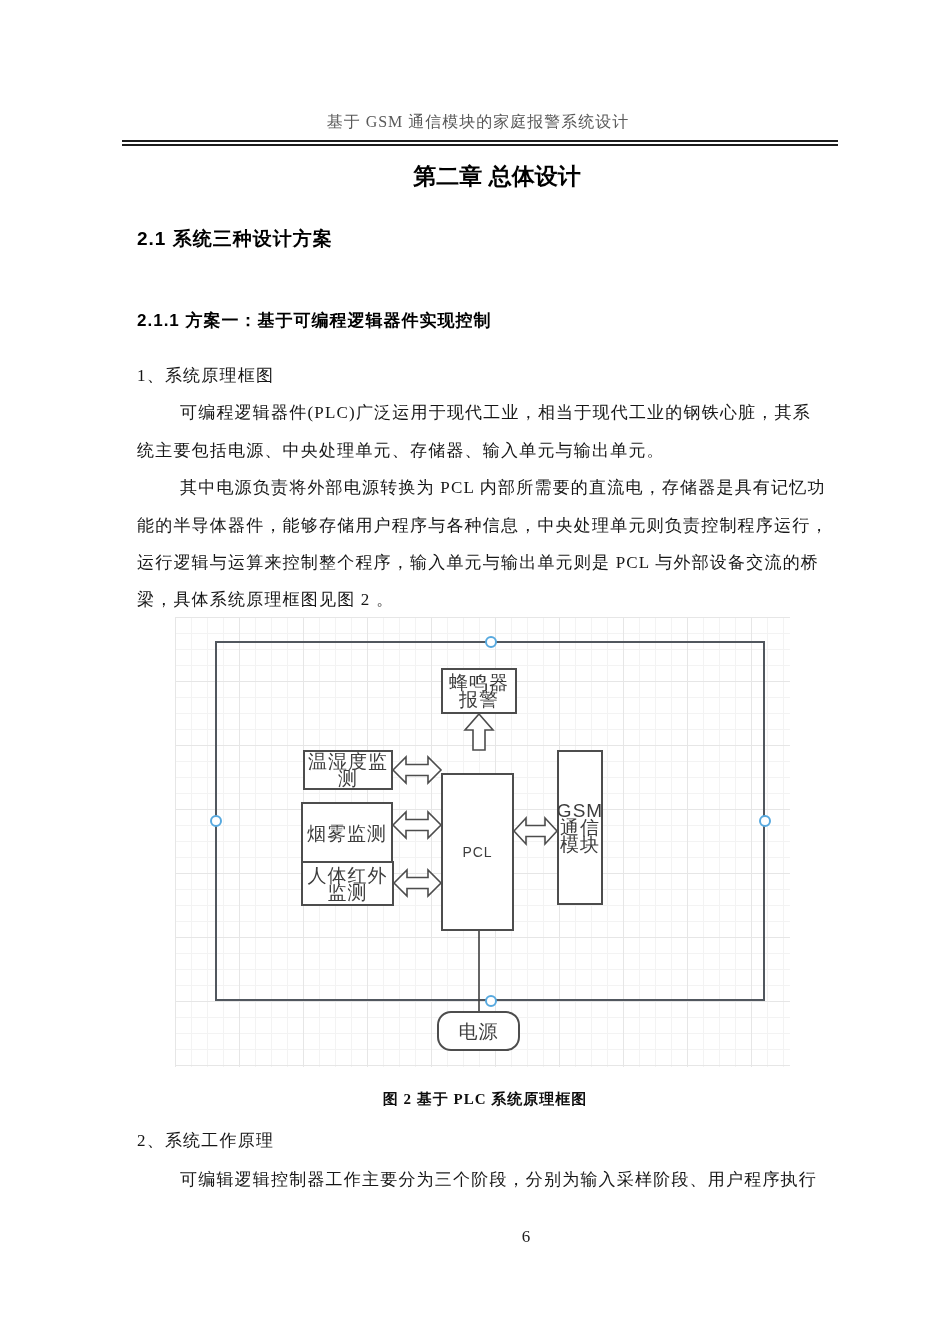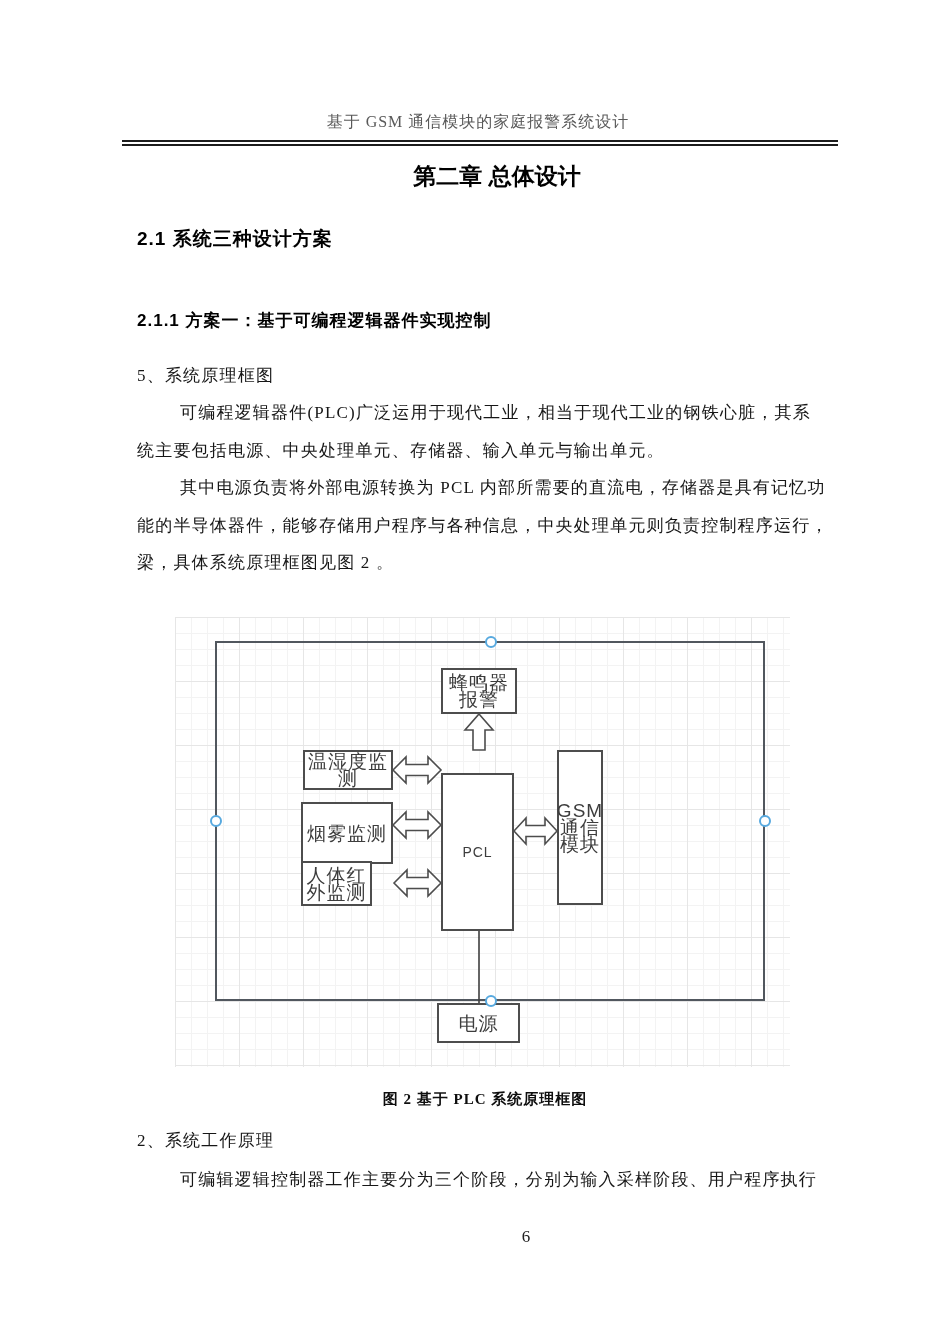--- a/index.html
+++ b/index.html
@@ -40,24 +40,24 @@
     background-size:64px 64px,64px 64px,16px 16px,16px 16px;
     font-family:"Liberation Sans",sans-serif;}
   .outer-rect{left:40px;top:24px;width:550px;height:360px;
     border:2px solid #51575e;box-sizing:border-box;}
   .dbox{box-sizing:border-box;border:2px solid #4d4d4d;background:#fff;
     display:flex;align-items:center;justify-content:center;text-align:center;
     font-size:19px;color:#3d3d3d;letter-spacing:1px;line-height:17px;}
   .box-buzzer{left:266px;top:51px;width:76px;height:46px;}
   .box-temp{left:128px;top:133px;width:90px;height:40px;}
   .box-smoke{left:126px;top:185px;width:92px;height:62px;}
-  .box-pir{left:126px;top:244px;width:71px;height:45px;}
+  .box-pir{left:126px;top:244px;width:93px;height:45px;}
   .box-plc{left:266px;top:133px;width:73px;height:158px;font-size:14px;margin-top:23px;}
   .box-gsm{left:382px;top:133px;width:46px;height:155px;}
-  .box-power{left:262px;top:386px;width:83px;height:40px;}
+  .box-power{left:262px;top:394px;width:83px;height:40px;border-radius:14px;}
   .gsm-lines div{line-height:17px;}
   .arrow-layer{left:0;top:0;width:615px;height:450px;}
   .handle{width:8px;height:8px;border:2px solid #57a9df;border-radius:50%;
     background:#fff;box-sizing:content-box;transform:translate(-50%,-50%);}
   .h-top{left:316px;top:25px;}
   .h-left{left:41px;top:204px;}
   .h-right{left:590px;top:204px;}
   .h-bottom{left:316px;top:384px;}
 </style>
 </head>
@@ -66,25 +66,26 @@
 <div class="page">
 
   <div class="abs doc-header">基于 GSM 通信模块的家庭报警系统设计</div>
   <div class="abs header-rule"></div>
 
   <div class="abs chapter-title">第二章 总体设计</div>
   <div class="abs section-title">2.1 系统三种设计方案</div>
   <div class="abs subsection-title">2.1.1 方案一：基于可编程逻辑器件实现控制</div>
 
   <div class="abs body-block block1">
-    <div class="line">5、系统原理框图</div>
+    <div class="line">1、系统原理框图</div>
     <div class="line indent">可编程逻辑器件(PLC)广泛运用于现代工业，相当于现代工业的钢铁心脏，其系</div>
     <div class="line">统主要包括电源、中央处理单元、存储器、输入单元与输出单元。</div>
     <div class="line indent">其中电源负责将外部电源转换为 PCL 内部所需要的直流电，存储器是具有记忆功</div>
     <div class="line">能的半导体器件，能够存储用户程序与各种信息，中央处理单元则负责控制程序运行，</div>
+    <div class="line">运行逻辑与运算来控制整个程序，输入单元与输出单元则是 PCL 与外部设备交流的桥</div>
     <div class="line">梁，具体系统原理框图见图 2 。</div>
   </div>
 
   <div class="abs diagram">
     <div class="abs outer-rect"></div>
 
     <svg class="abs arrow-layer" viewBox="0 0 615 450" xmlns="http://www.w3.org/2000/svg">
 
       <polygon points="304,97 318,113 310,113 310,133 298,133 298,113 290,113" fill="#ffffff" stroke="#4d4d4d" stroke-width="1.6"></polygon>
 

